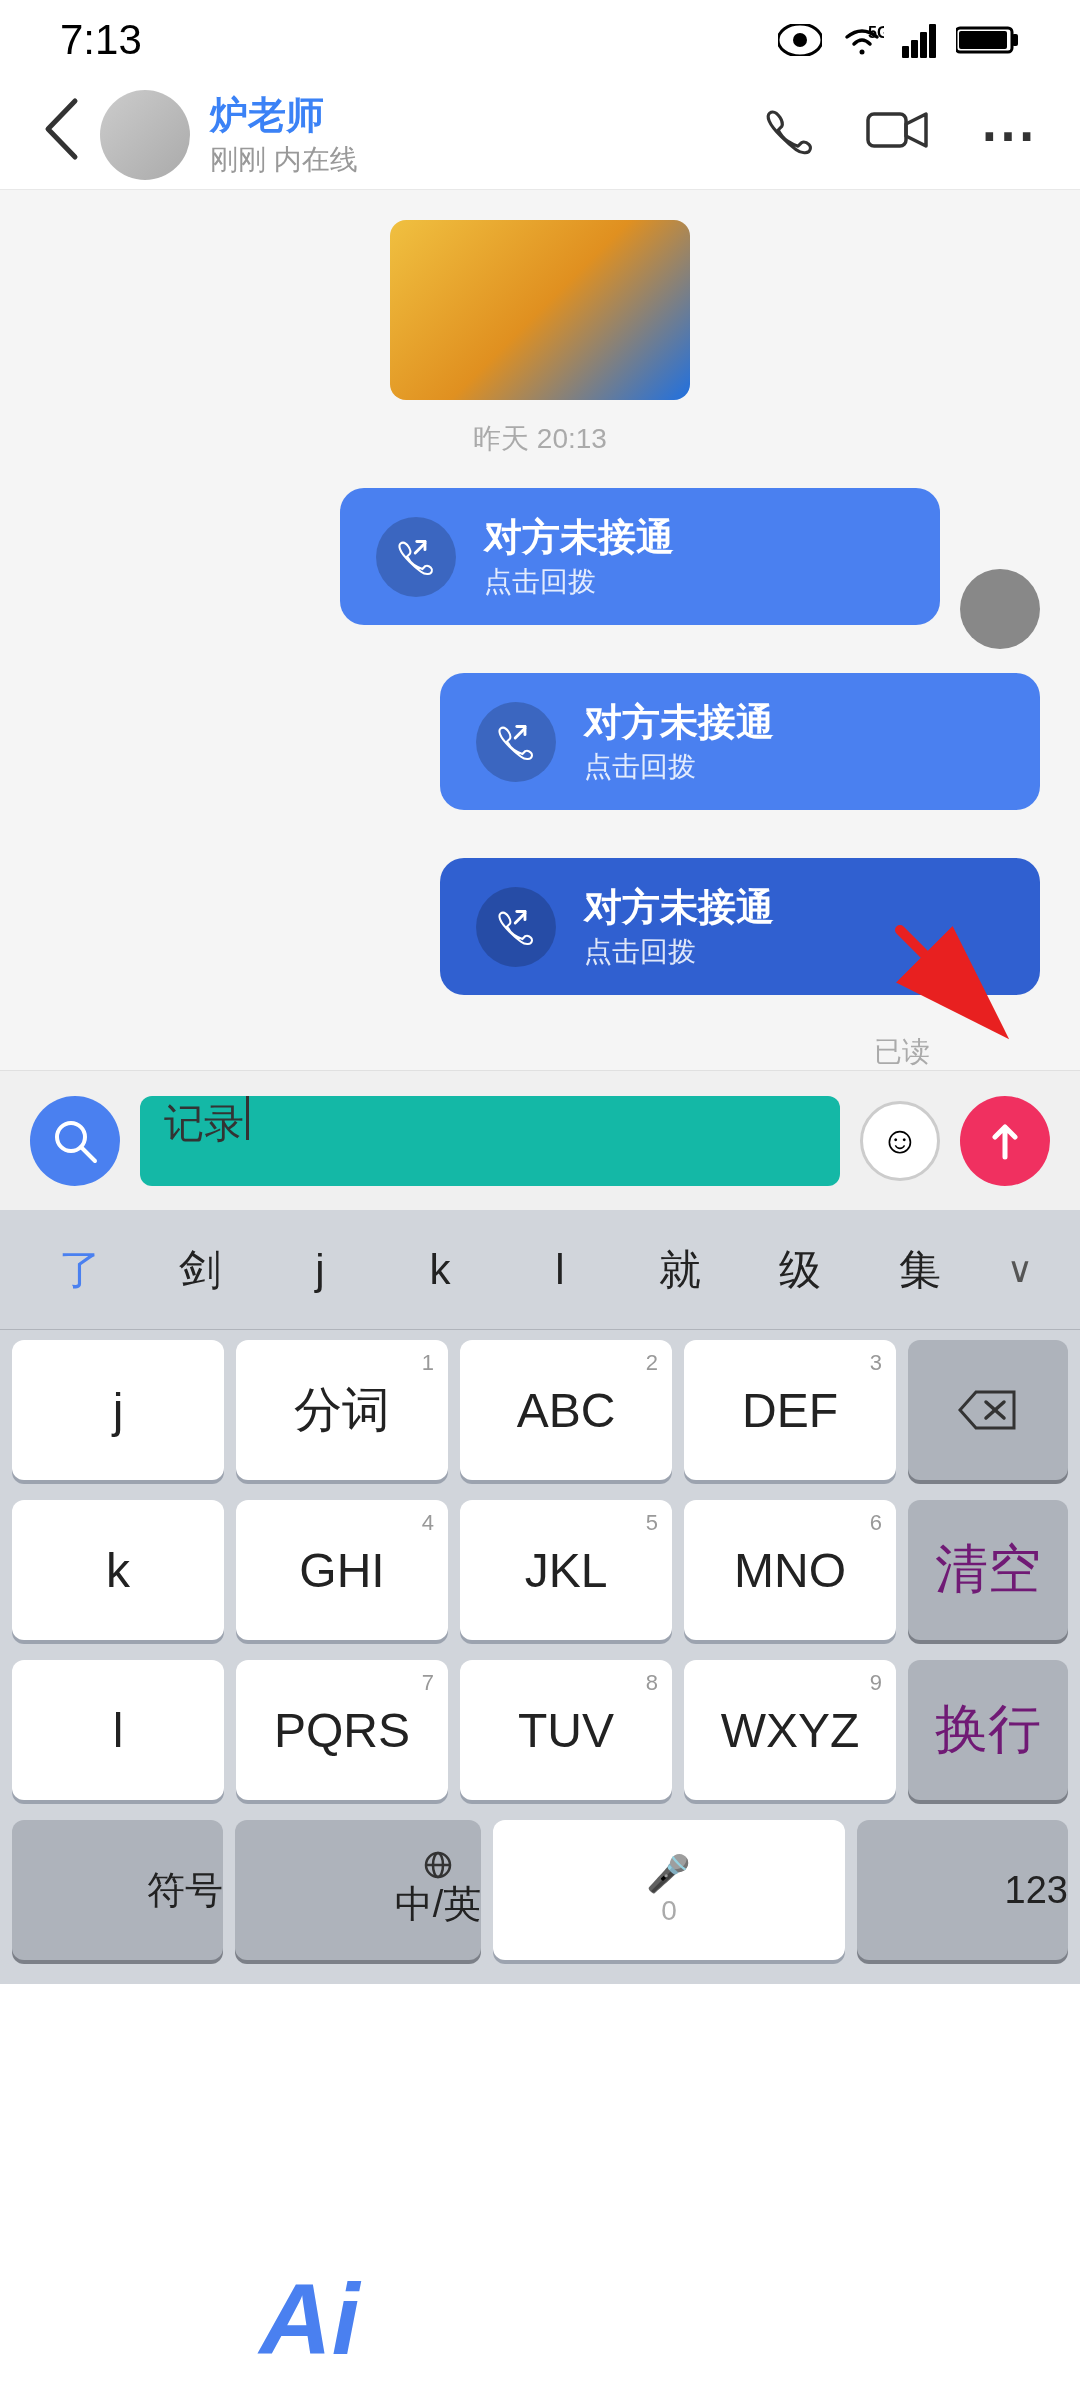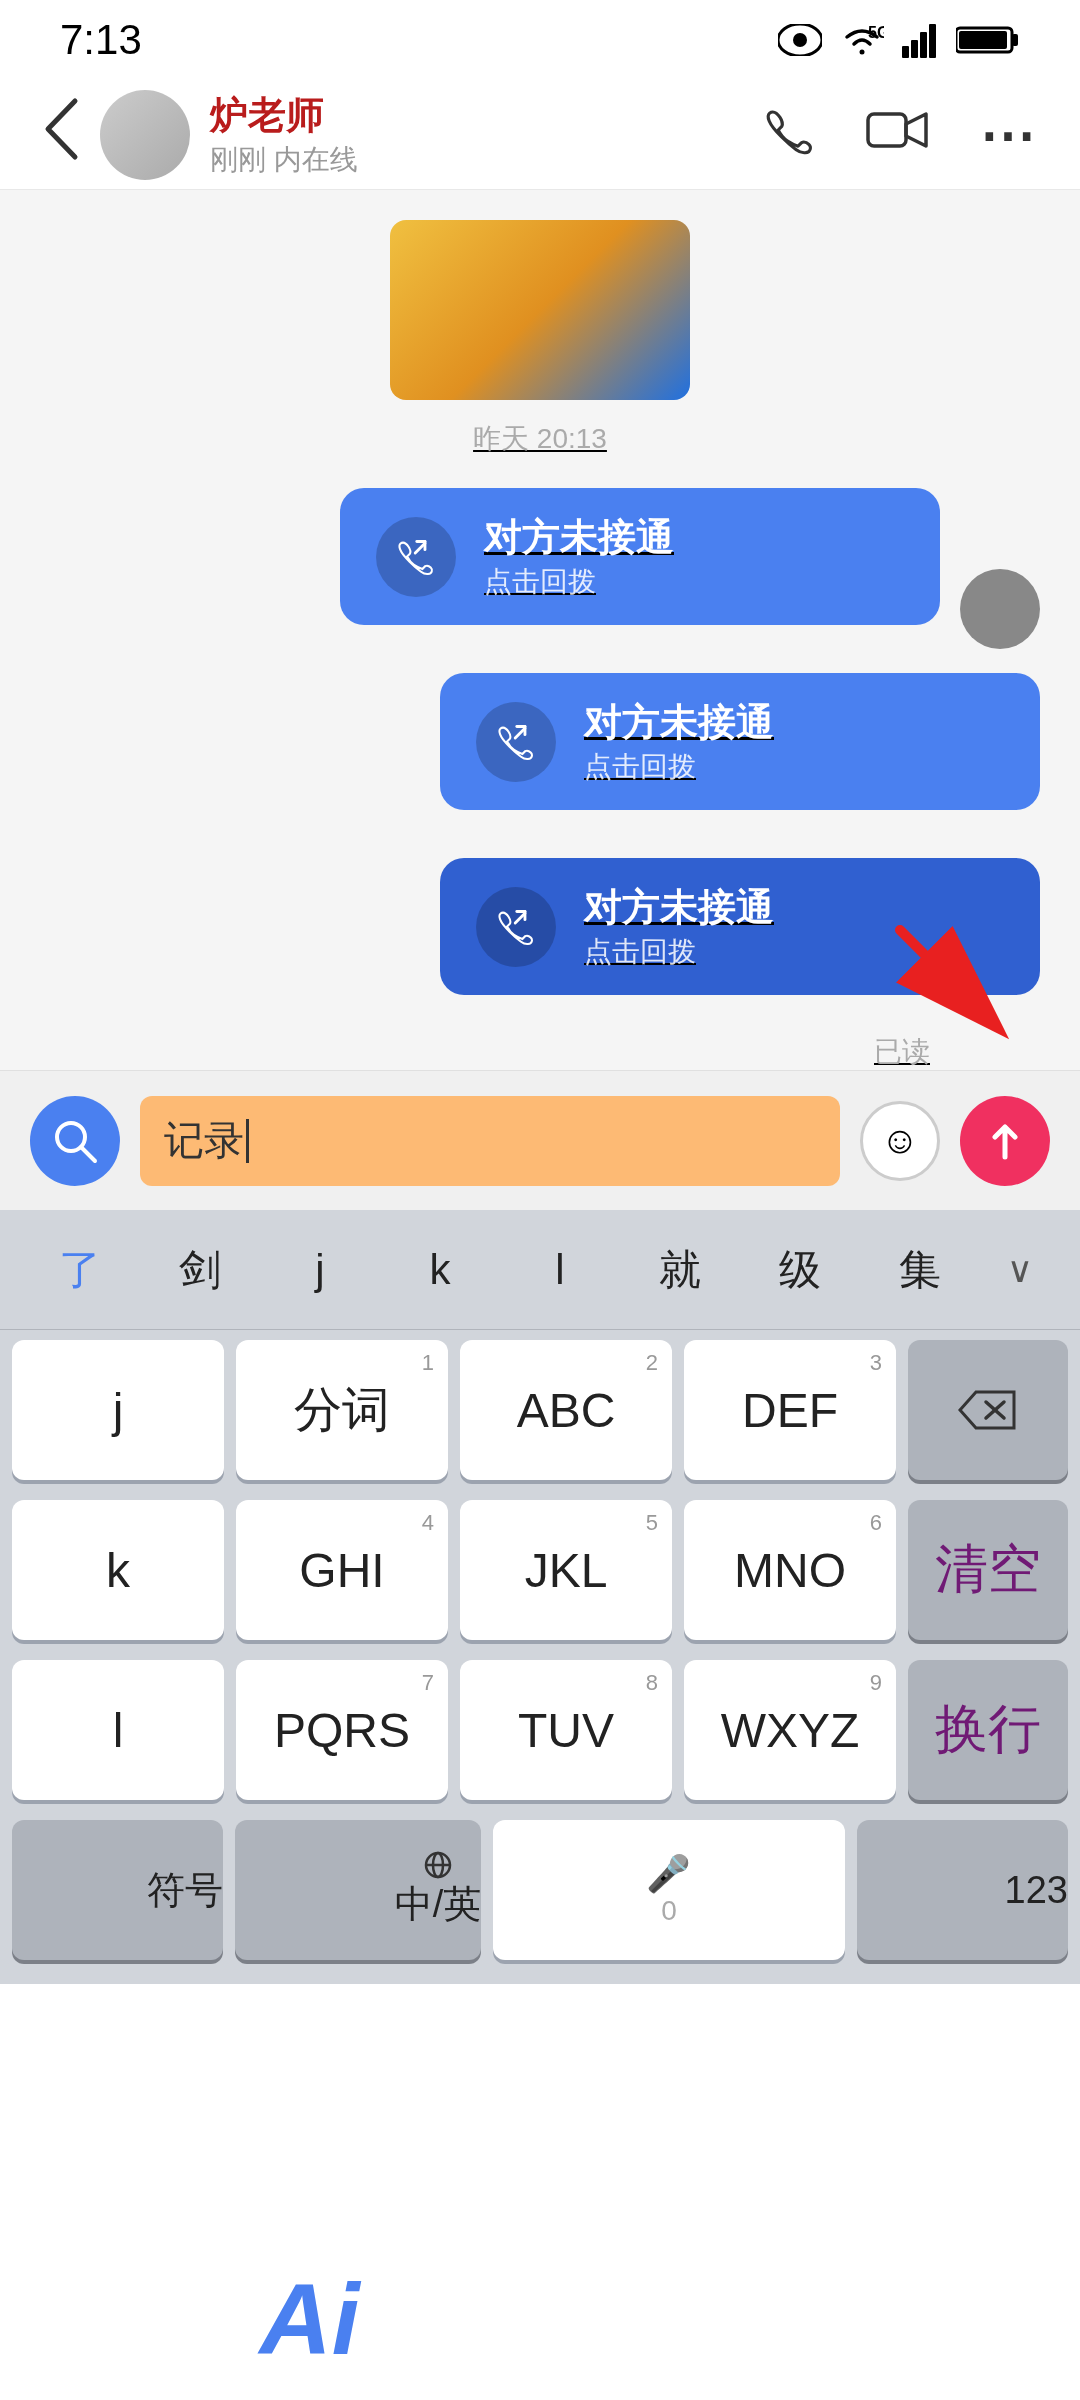--- a/index.html
+++ b/index.html
@@ -74,21 +74,21 @@
       height: 100%;
       background: linear-gradient(135deg, #ccc 0%, #aaa 100%);
     }
     .contact-text {
       display: flex;
       flex-direction: column;
     }
     .contact-name {
       font-size: 38px;
       font-weight: 600;
-      color: #b91c1c;
+      color: #3b82f6;
     }
     .contact-status {
       font-size: 28px;
       color: #999;
     }
     .nav-actions {
       display: flex;
       align-items: center;
       gap: 50px;
     }
@@ -99,21 +99,20 @@
     }
 
     
     .chat-area {
       width: 100%;
       height: 880px;
       background: #f5f5f5;
       overflow: hidden;
       position: relative;
       padding: 30px 40px;
-      text-decoration: underline;
     }
 
     
     .chat-image-container {
       display: flex;
       justify-content: center;
       margin-bottom: 20px;
     }
     .chat-image-placeholder {
       width: 300px;
@@ -221,25 +220,24 @@
       background: #4a80f0;
       display: flex;
       align-items: center;
       justify-content: center;
       flex-shrink: 0;
       cursor: pointer;
     }
     .text-input-area {
       flex: 1;
       height: 90px;
-      background: #fdba74;
+      background: #14b8a6;
       border-radius: 12px;
       padding: 0 24px;
       display: flex;
-      align-items: center;
       position: relative;
     }
     .input-text {
       font-size: 40px;
       color: #333;
     }
     .input-cursor {
       display: inline-block;
       width: 3px;
       height: 44px;

